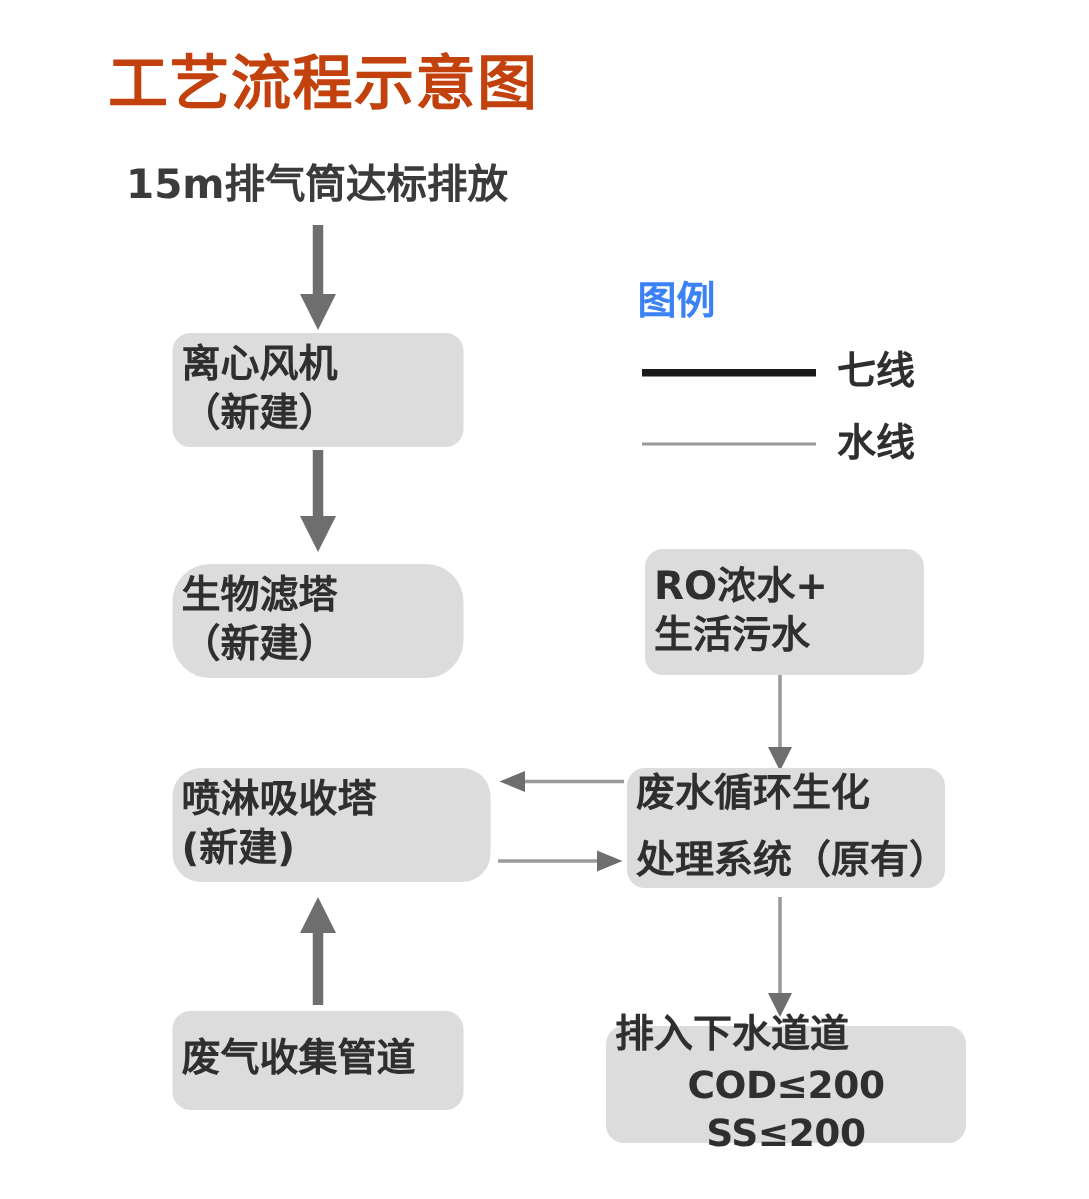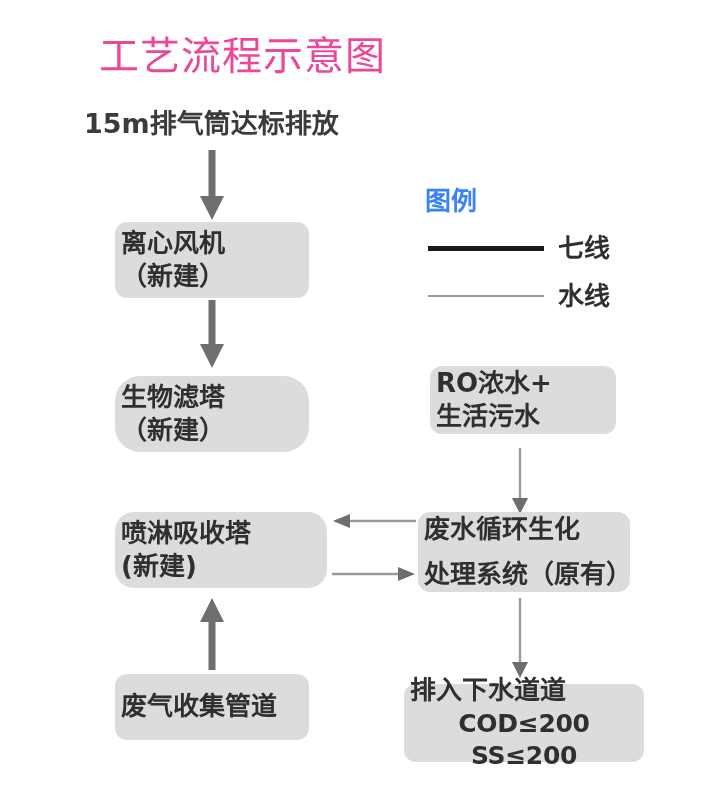--- a/index.html
+++ b/index.html
@@ -20,26 +20,25 @@
     background: #ffffff;
     overflow: hidden;
   }
 
   
   .title {
     position: absolute;
     left: 72px;
     top: 36px;
     font-size: 40px;
-    font-weight: 400;
+    font-weight: 700;
     letter-spacing: 1px;
-    color: #ec4899;
+    color: #c2410c;
     white-space: nowrap;
     line-height: 1;
-    margin-left: 27px;
   }
   .subtitle {
     position: absolute;
     left: 84px;
     top: 108px;
     font-size: 27px;
     font-weight: 600;
     color: #3b3b3b;
     white-space: nowrap;
     line-height: 1.2;
@@ -198,21 +197,21 @@
 
   <div class="node" style="left:115px; top:512px; width:212px; height:76px;border-radius:19px;">
     <span>喷淋吸收塔</span>
     <span class="line2">(新建)</span>
   </div>
 
   <div class="node" style="left:115px; top:674px; width:194px; height:66px;">
     <span>废气收集管道</span>
   </div>
 
-  <div class="node" style="left:430px; top:366px; width:186px; height:68px;">
+  <div class="node" style="left:430px; top:366px; width:186px; height:84px;">
     <span>RO浓水+</span>
     <span class="line2">生活污水</span>
   </div>
 
   <div class="node" style="left:418px; top:512px; width:212px; height:80px;gap:12px;">
     <span>废水循环生化</span>
     <span class="line2">处理系统（原有）</span>
   </div>
 
   <div class="node small-sub" style="left:404px; top:684px; width:240px; height:78px;">

